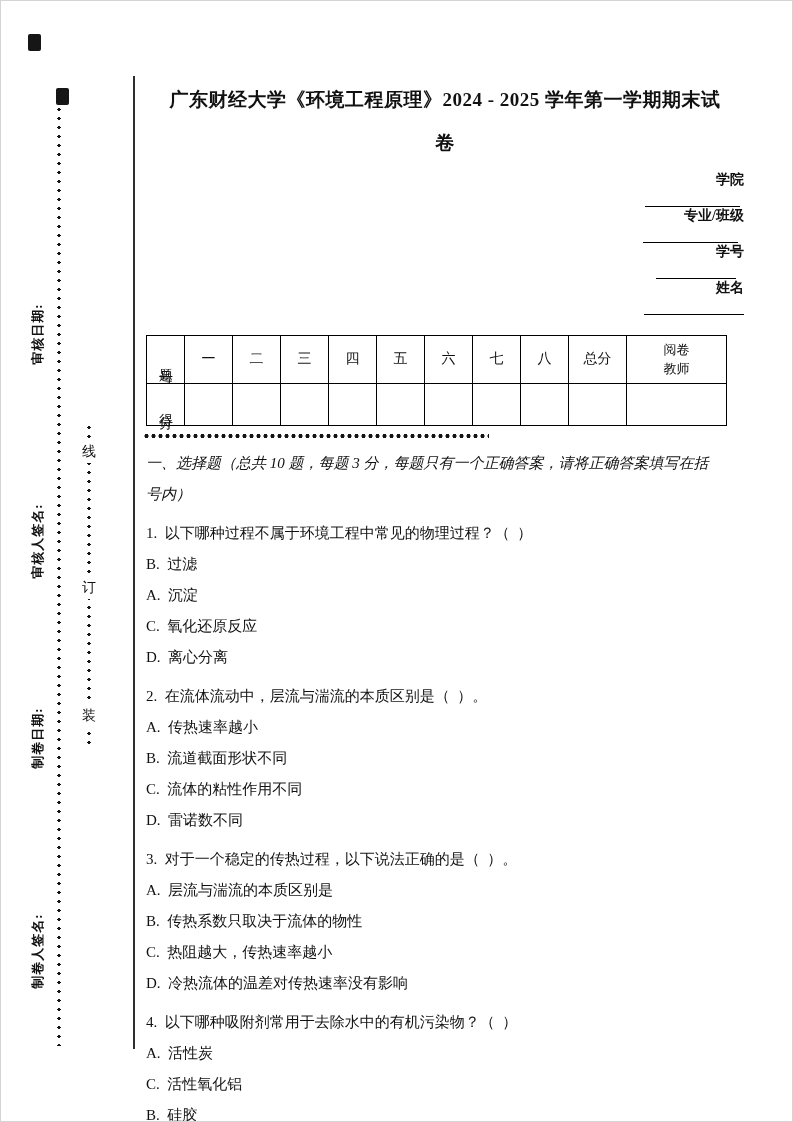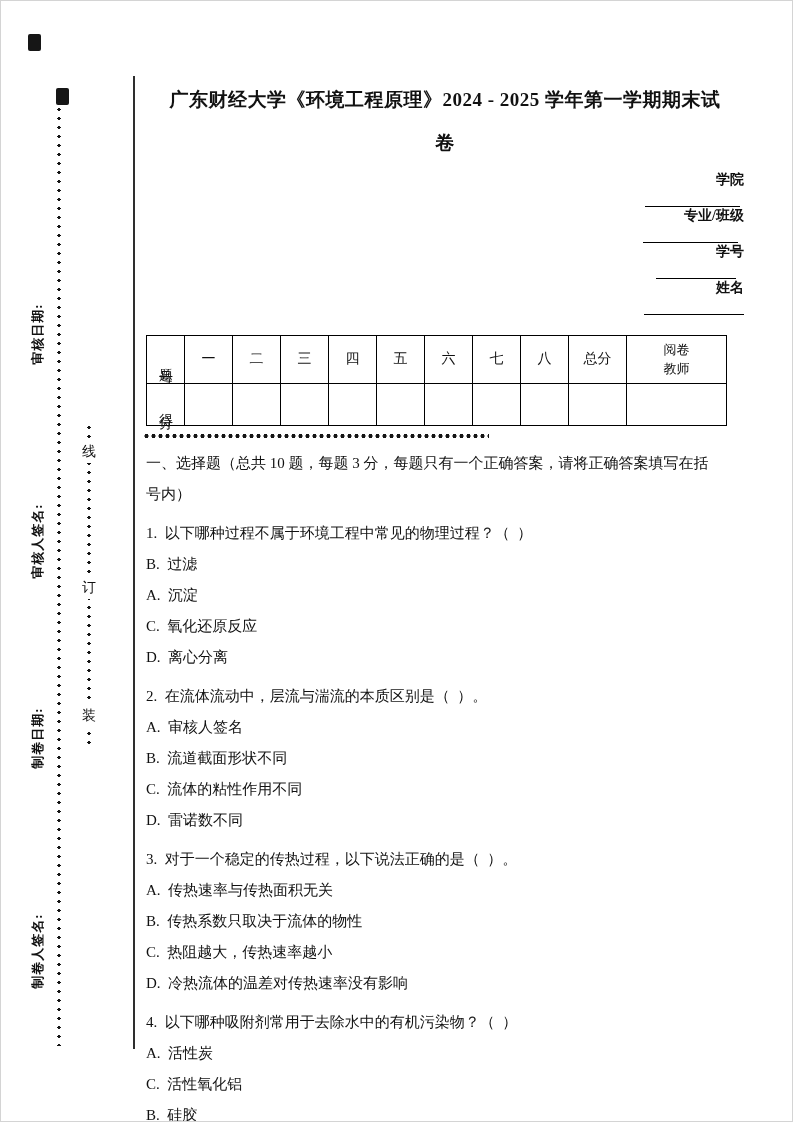--- a/index.html
+++ b/index.html
@@ -46,21 +46,21 @@
   table.score td{border:1.5px solid #000;text-align:center;vertical-align:middle;font-size:14px;padding:0;}
   tr.hdr td{height:47px;}
   tr.scr td{height:41px;}
   .vert{writing-mode:vertical-rl;letter-spacing:3px;font-size:14px;line-height:1;display:inline-block;}
   .wrap2{display:inline-block;width:2.2em;line-height:1.5;font-size:13px;}
 
   .hdots{margin-top:7px;margin-left:-3px;width:346px;height:6px;
          background-image:radial-gradient(circle,#141414 1.9px,transparent 2.2px);
          background-size:7px 6px;background-repeat:repeat-x;}
 
-  .section-heading{margin-top:9px;width:566px;font-size:15px;line-height:31px;}
+  .section-heading{margin-top:9px;width:566px;font-size:15px;line-height:31px;font-style:italic;}
   .qline{font-size:15px;line-height:31px;white-space:pre-wrap;}
   .stem{margin-top:8px;}
 
   .footer{margin-top:12px;text-align:center;font-size:14px;font-weight:bold;letter-spacing:2px;}
 </style>
 </head>
 <body>
 
 <div class="page">
 
@@ -146,29 +146,29 @@
     <div class="qblock">
       <div class="qline stem">1.  以下哪种过程不属于环境工程中常见的物理过程？（  ）</div>
       <div class="qline">B.  过滤</div>
       <div class="qline">A.  沉淀</div>
       <div class="qline">C.  氧化还原反应</div>
       <div class="qline">D.  离心分离</div>
     </div>
 
     <div class="qblock">
       <div class="qline stem">2.  在流体流动中，层流与湍流的本质区别是（  ）。</div>
-      <div class="qline">A.  审核人签名</div>
+      <div class="qline">A.  传热速率越小</div>
       <div class="qline">B.  流道截面形状不同</div>
       <div class="qline">C.  流体的粘性作用不同</div>
       <div class="qline">D.  雷诺数不同</div>
     </div>
 
     <div class="qblock">
       <div class="qline stem">3.  对于一个稳定的传热过程，以下说法正确的是（  ）。</div>
-      <div class="qline">A.  传热速率与传热面积无关</div>
+      <div class="qline">A.  层流与湍流的本质区别是</div>
       <div class="qline">B.  传热系数只取决于流体的物性</div>
       <div class="qline">C.  热阻越大，传热速率越小</div>
       <div class="qline">D.  冷热流体的温差对传热速率没有影响</div>
     </div>
 
     <div class="qblock">
       <div class="qline stem">4.  以下哪种吸附剂常用于去除水中的有机污染物？（  ）</div>
       <div class="qline">A.  活性炭</div>
       <div class="qline">C.  活性氧化铝</div>
       <div class="qline">B.  硅胶</div>

